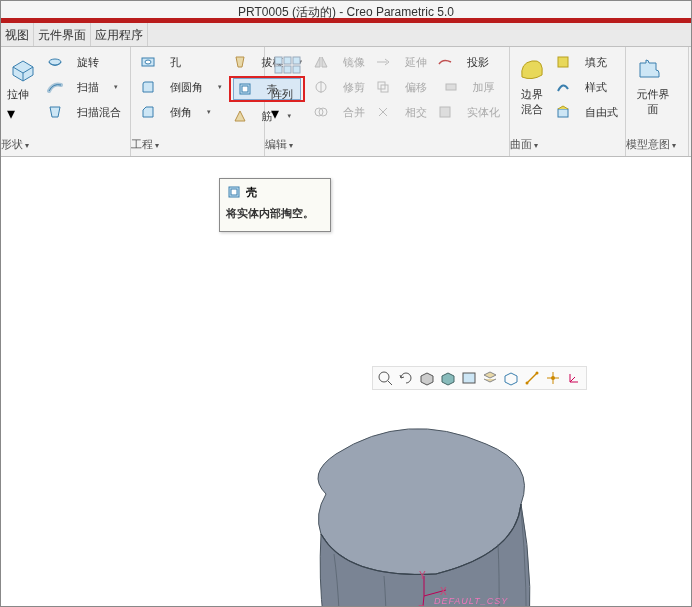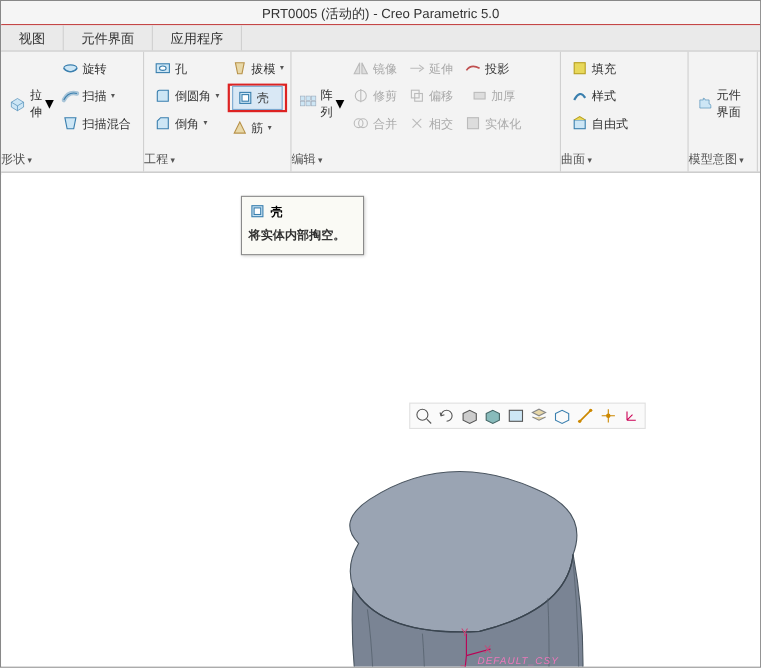--- a/index.html
+++ b/index.html
@@ -1,29 +1,29 @@
 <!DOCTYPE html>
 <html><head>
 <meta charset="utf-8">
 <style>
   * { box-sizing: border-box; margin: 0; padding: 0; font-family: "Microsoft YaHei", sans-serif; }
   body { background: #fff; width: 692px; height: 607px; position: relative; overflow: hidden; border: 1px solid #888; }
-  .title-bar { height: 22px; text-align: center; font-size: 12px; color: #333; line-height: 22px; background: #f5f5f5; border-bottom: 1px solid #b91c1c; }
+  .title-bar { height: 22px; text-align: center; font-size: 12px; color: #333; line-height: 22px; background: #f5f5f5; border-bottom: 5px solid #b91c1c; }
   .tabs { display: flex; background: #eaeaea; border-bottom: 1px solid #c0c0c0; height: 24px; }
-  .tab { padding: 0 16px; font-size: 12px; line-height: 24px; color: #333; border-right: 1px solid #d0d0d0; cursor: pointer; }
+  .tab { padding: 0 4px; font-size: 12px; line-height: 24px; color: #333; border-right: 1px solid #d0d0d0; cursor: pointer; }
   .ribbon { display: flex; background: #f3f3f3; border-bottom: 1px solid #bcbcbc; height: 110px; }
   .group { border-right: 1px solid #d0d0d0; display: flex; flex-direction: column; }
   .group-body { flex: 1; display: flex; padding: 4px 6px 0 6px; gap: 4px; }
   .group-label { text-align: left; font-size: 11px; color: #555; padding: 2px 0 4px 0; }
   .group-label .arrow { font-size: 8px; margin-left: 2px; }
-  .big-btn { width: 42px; display: flex; flex-direction: row; align-items: center; gap: 2px; padding-top: 2px; cursor: pointer; }
+  .big-btn { width: 42px; display: flex; flex-direction: column; align-items: flex-start; gap: 2px; padding-top: 2px; cursor: pointer; }
   .big-btn .ico { width: 32px; height: 32px; }
   .big-btn .lbl { font-size: 11px; color: #333; text-align: center; }
   .col { display: flex; flex-direction: column; gap: 3px; }
-  .small-btn { display: flex; align-items: center; gap: 3px; height: 22px; padding: 0 3px; cursor: pointer; font-size: 11px; color: #333; white-space: nowrap; }
+  .small-btn { display: flex; align-items: center; gap: 14px; height: 22px; padding: 0 3px; cursor: pointer; font-size: 11px; color: #333; white-space: nowrap; }
   .small-btn.disabled { color: #aaa; justify-content: center; }
   .small-btn .ico { width: 16px; height: 16px; flex-shrink: 0; }
   .small-btn .drop { font-size: 7px; color: #555; margin-left: 1px; }
   .shell-highlight { border: 2.5px solid #d22; padding: 0 2px; }
   .tooltip { position: absolute; left: 218px; top: 177px; width: 112px; background: #fafaf5; border: 1px solid #8a8a8a; box-shadow: 1px 1px 3px rgba(0,0,0,.2); padding: 5px 6px 10px 6px; font-size: 11px; z-index: 5; }
   .tooltip .tt-head { display: flex; align-items: center; gap: 4px; font-weight: bold; margin-bottom: 6px; }
   .tooltip .tt-body { color: #333; font-weight: bold; }
   .canvas { position: absolute; left: 0; top: 158px; right: 0; bottom: 0; background: #fff; }
   .qat { position: absolute; right: 104px; top: 207px; display: flex; gap: 3px; background: #fafafa; padding: 2px 3px; border: 1px solid #e0e0e0; z-index: 2; }
   .qat .qi { width: 18px; height: 18px; cursor: pointer; }
@@ -216,20 +216,26 @@
             </svg>
             <span>实体化</span>
           </div>
       </div>
     </div>
     <div class="group-label"><span>编辑</span><span class="arrow">▾</span></div>
   </div>
 
   <div class="group" style="width:116px">
     <div class="group-body">
+      <div class="big-btn">
+        <svg class="ico" viewBox="0 0 32 32">
+            <path d="M6 24 Q4 10 16 8 Q28 6 26 22 Q16 28 6 24 Z" fill="#e8d85a" stroke="#b8a020"></path>
+          </svg>
+        <span class="lbl">边界混合</span>
+      </div>
       <div class="col">
         <div class="small-btn">
             <svg class="ico" viewBox="0 0 16 16">
               <rect x="3" y="3" width="10" height="10" fill="#e8d85a" stroke="#b8a020"></rect>
             </svg>
             <span>填充</span>
           </div>
         <div class="small-btn">
             <svg class="ico" viewBox="0 0 16 16">
               <path d="M3 12 Q8 2 13 10" fill="none" stroke="#3a7fae" stroke-width="2"></path>

